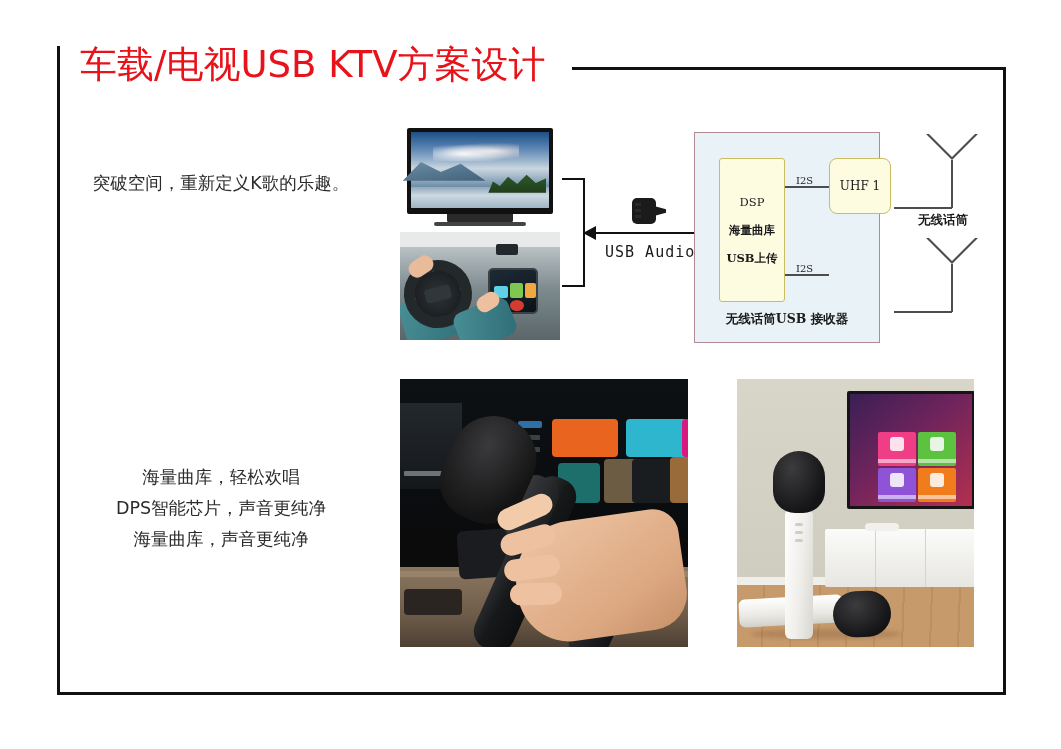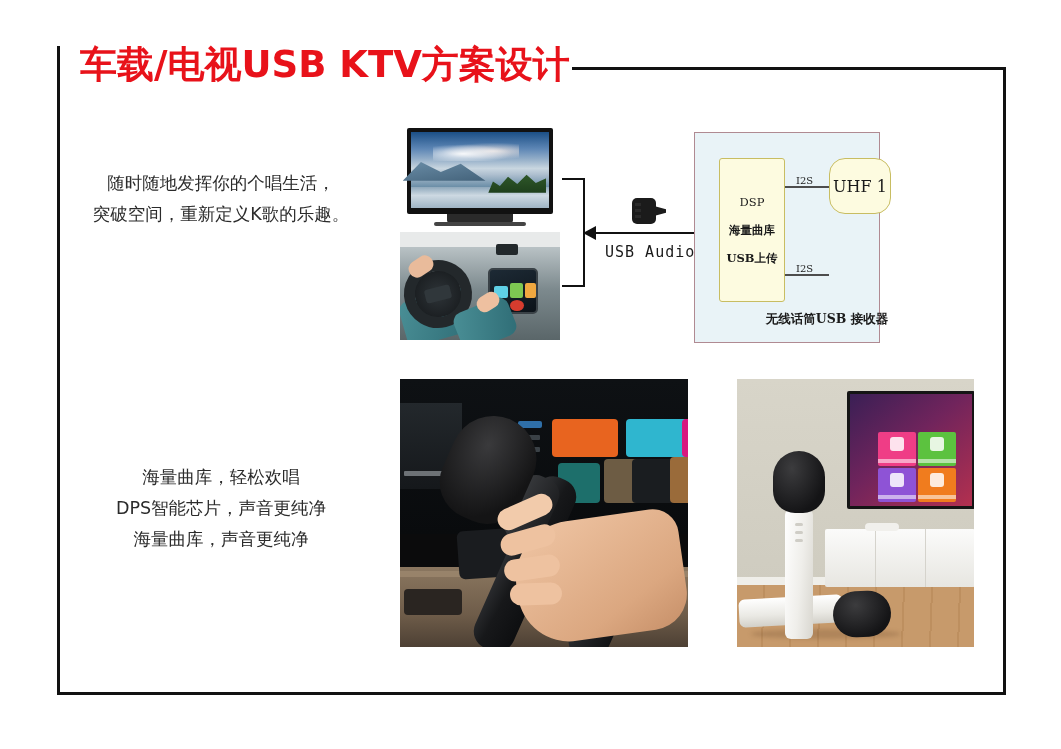--- a/index.html
+++ b/index.html
@@ -7,21 +7,21 @@
     width: 1061px; height: 749px;
     background: #ffffff;
     font-family: "Liberation Sans", "DejaVu Sans", sans-serif;
     overflow: hidden;
   }
   #slide { position: relative; width: 1061px; height: 749px; background: #fff; }
 
   
   .title {
     position: absolute; left: 80px; top: 40px;
-    font-size: 37px; font-weight: bold; letter-spacing: 0px;
+    font-size: 37px; font-weight: normal; letter-spacing: 0px;
     color: #e8121a; white-space: nowrap;
     font-family: "DejaVu Sans", "Liberation Sans", sans-serif;
   }
 
   
   .frame-top {
     position: absolute; left: 572px; top: 67px; width: 434px; height: 3px;
     background: #111;
   }
   .frame-right {
@@ -183,39 +183,38 @@
     position: absolute; background: #fdfbe0; border: 1.5px solid #c8bd62;
     display: flex; flex-direction: column; align-items: center; justify-content: center;
     font-family: "DejaVu Serif", "Liberation Serif", serif;
     color: #1a1a1a; text-align: center;
   }
   #box-dsp {
     left: 24px; top: 25px; width: 66px; height: 144px;
     border-radius: 3px; gap: 13px; font-size: 11.5px;
   }
   #box-dsp .cn { font-size: 11.5px; font-weight: bold; }
-  #box-uhf1 { left: 134px; top: 25px; width: 62px; height: 56px; border-radius: 16px; font-size: 16px; }
+  #box-uhf1 { left: 134px; top: 25px; width: 62px; height: 56px; border-radius: 8px; font-size: 12px; }
   #box-uhf2 { left: 134px; top: 113px; width: 62px; height: 56px; border-radius: 6px; font-size: 12px; }
   .dbox .lbl { line-height: 15px; }
 
   .dline { position: absolute; background: #4d4d4d; height: 1.6px; }
   #dl-i2s-1 { left: 90px; top: 53px; width: 44px; }
   #dl-i2s-2 { left: 90px; top: 141px; width: 44px; }
   .i2s-label {
     position: absolute; font-family: "DejaVu Serif", "Liberation Serif", serif;
     font-size: 10px; color: #1a1a1a; background: #e9f3f7; padding: 0 2px;
   }
   #i2s-1 { left: 99px; top: 42px; }
   #i2s-2 { left: 99px; top: 130px; }
 
   .diagram-caption {
     position: absolute; left: 0; top: 178px; width: 100%;
     text-align: center; font-size: 12.5px; font-weight: bold; color: #1a1a1a;
     font-family: "DejaVu Serif", "Liberation Serif", serif;
-    margin-left: 40px;
   }
   
   #dl-in { left: 684px; top: 232px; width: 12px; height: 2px; position: absolute; background:#111; }
 
   
   #ant-wrap { position: absolute; left: 880px; top: 128px; width: 120px; height: 215px; }
   .ant-stem { position: absolute; width: 1.6px; background: #4d4d4d; }
   .ant-lead { position: absolute; height: 1.6px; background: #4d4d4d; }
   .ant-tri {
     position: absolute; width: 0; height: 0;
@@ -401,21 +400,20 @@
 <div id="slide">
 
   <div class="title">车载/电视USB KTV方案设计</div>
 
   <div class="frame-top"></div>
   <div class="frame-right"></div>
   <div class="frame-bottom"></div>
   <div class="frame-left"></div>
 
   <div class="para" id="para-top">
-    <div>随时随地发挥你的个唱生活，</div>
     <div>突破空间，重新定义K歌的乐趣。</div>
   </div>
 
   <div class="para" id="para-bottom">
     <div>海量曲库，轻松欢唱</div>
     <div>DPS智能芯片，声音更纯净</div>
     <div>海量曲库，声音更纯净</div>
   </div>
 
   <div class="photo" id="photo-tv">
@@ -478,20 +476,33 @@
     <div class="i2s-label" id="i2s-1">I2S</div>
     <div class="i2s-label" id="i2s-2">I2S</div>
 
     <div class="dbox" id="box-uhf1">
       <span class="lbl">UHF  1</span>
     </div>
 
     <div class="diagram-caption">无线话筒USB 接收器</div>
   </div>
 
+  <div id="ant-wrap">
+    <div class="ant-lead" id="a1-lead"></div>
+    <div class="ant-stem" id="a1-stem"></div>
+    <div class="ant-tri" id="a1-tri"></div>
+    <div class="ant-tri-in" id="a1-tri-in"></div>
+
+    <div class="ant-label">无线话筒</div>
+
+    <div class="ant-lead" id="a2-lead"></div>
+    <div class="ant-stem" id="a2-stem"></div>
+    <div class="ant-tri" id="a2-tri"></div>
+    <div class="ant-tri-in" id="a2-tri-in"></div>
+  </div>
 
   <div class="photo" id="photo-miccar">
     <div class="mc-screen">
       <div class="mc-left-panel"></div>
       <div class="mc-mini-txt"></div>
       <div class="mc-nav"></div>
       <div class="mc-nav2"></div>
       <div class="mc-nav3"></div>
       <div class="mc-tile mc-t1"></div>
       <div class="mc-tile mc-t2"></div>

